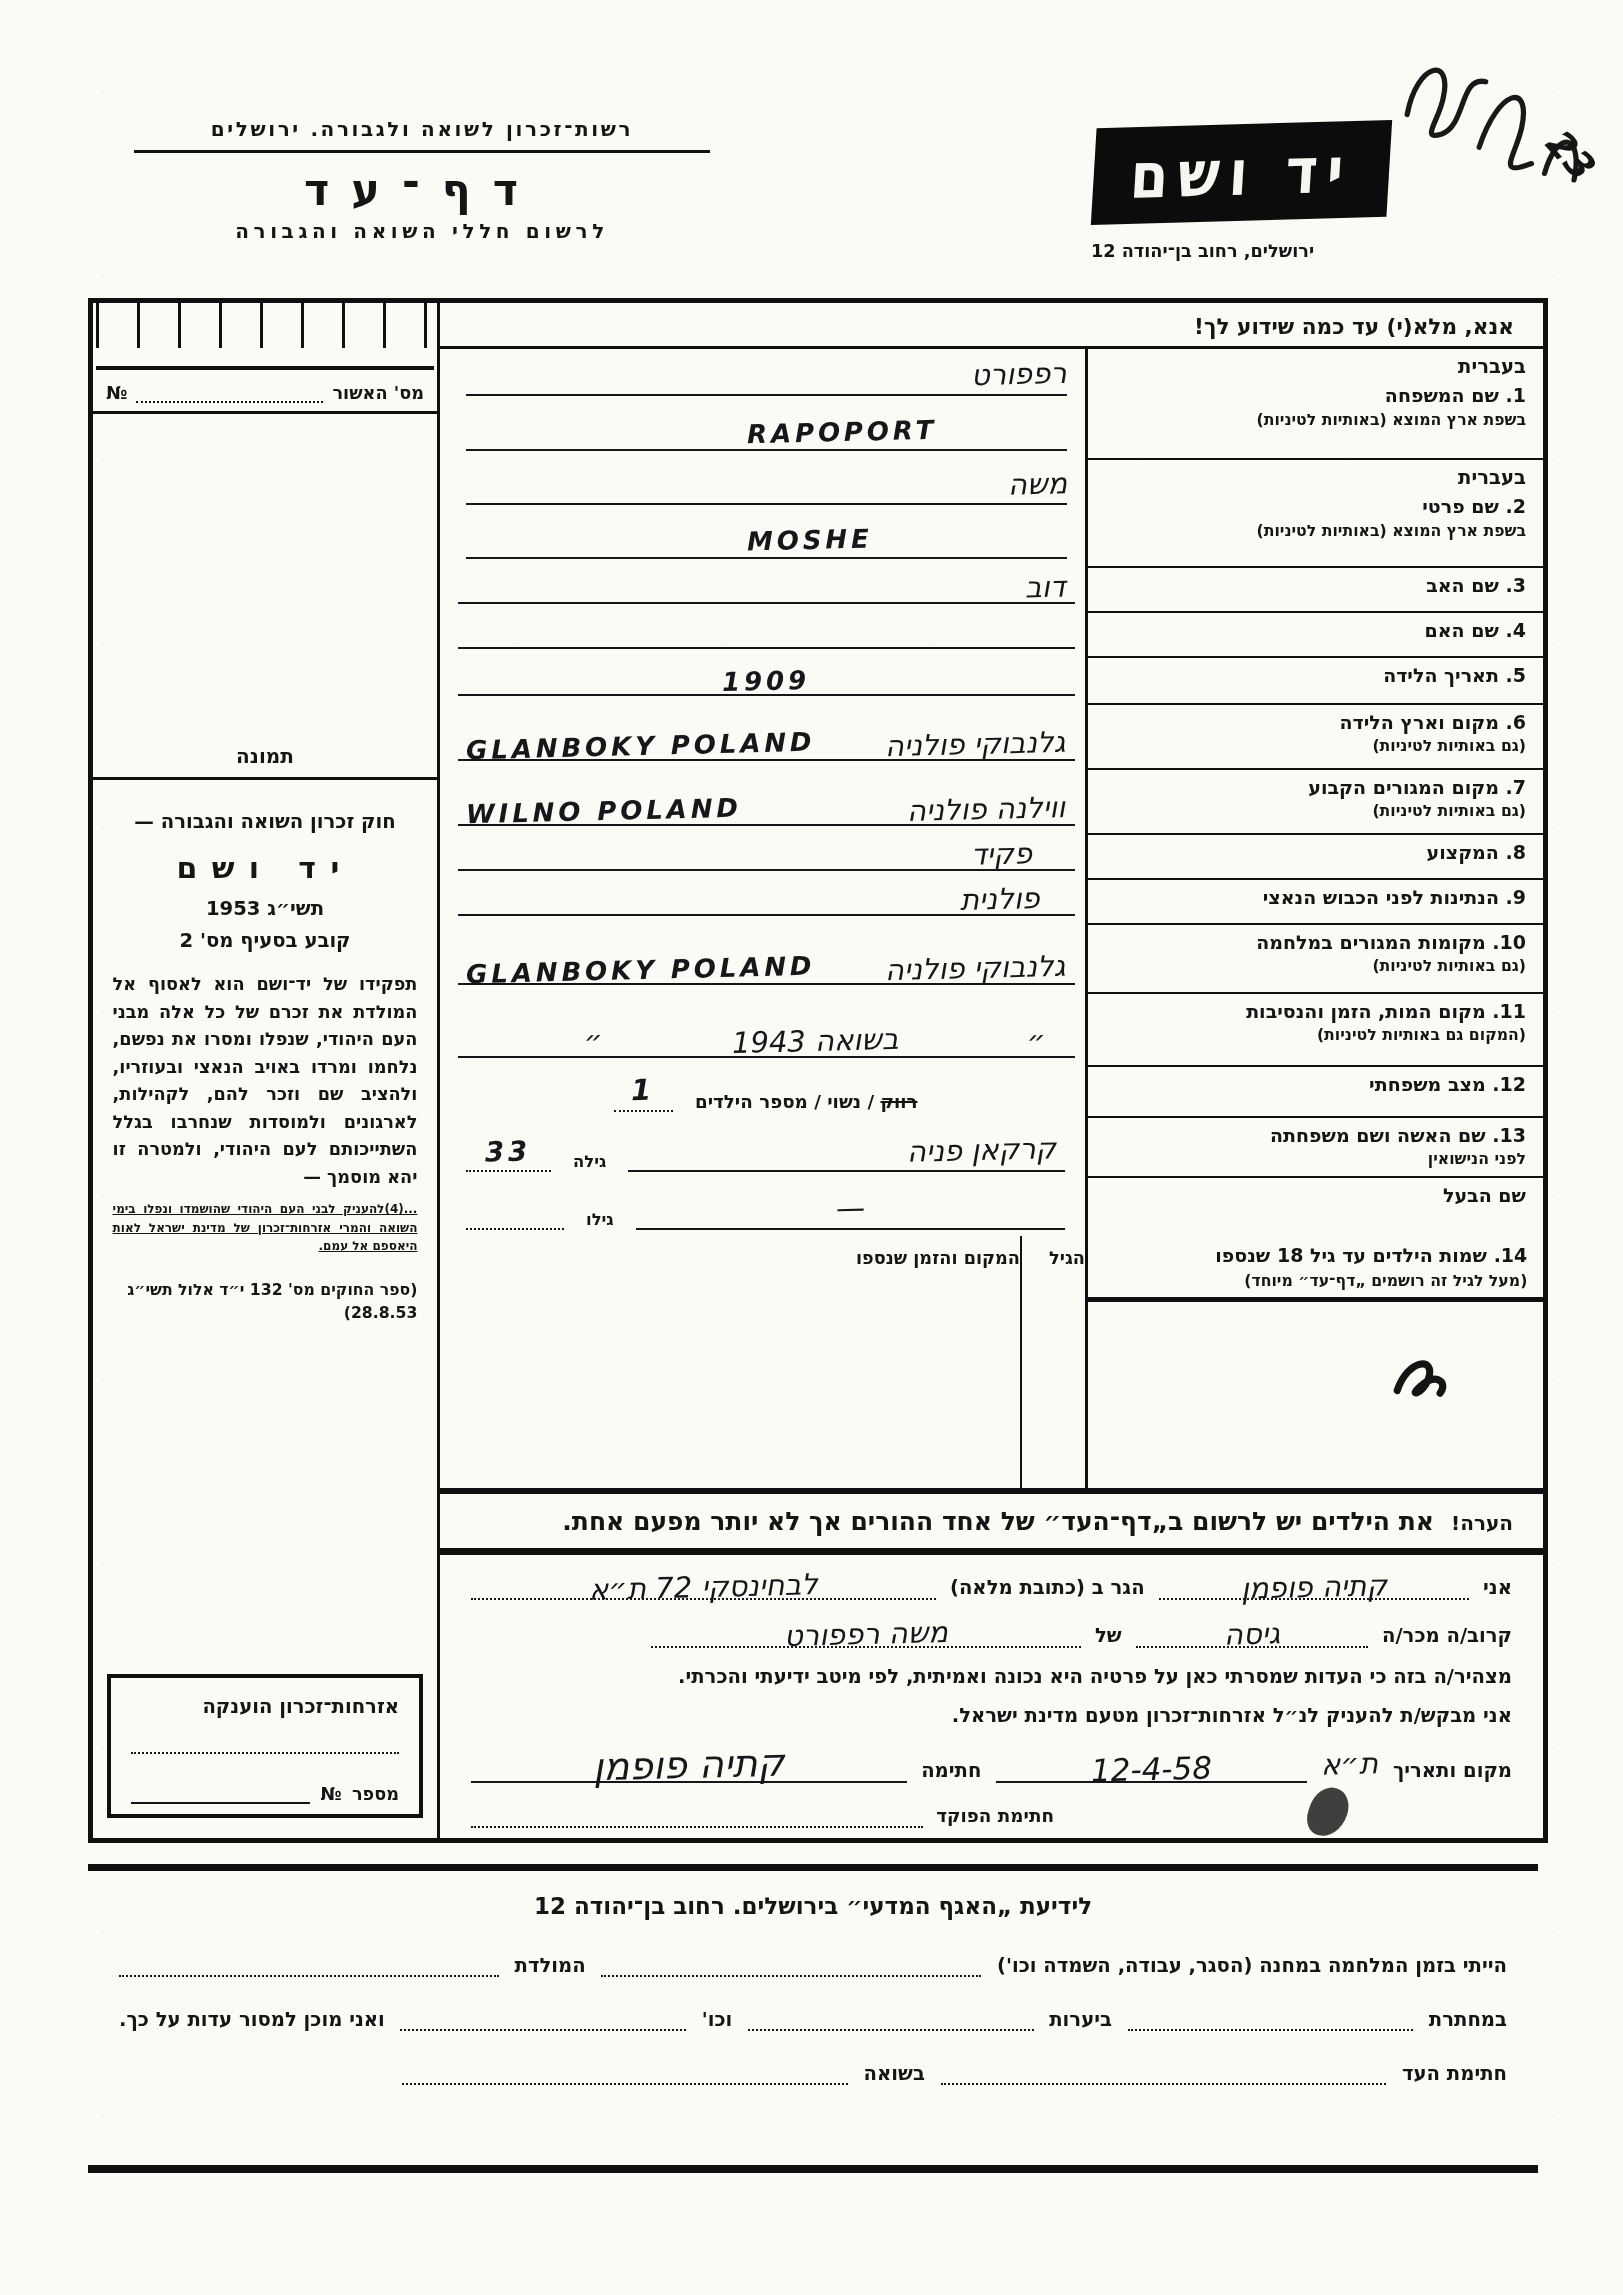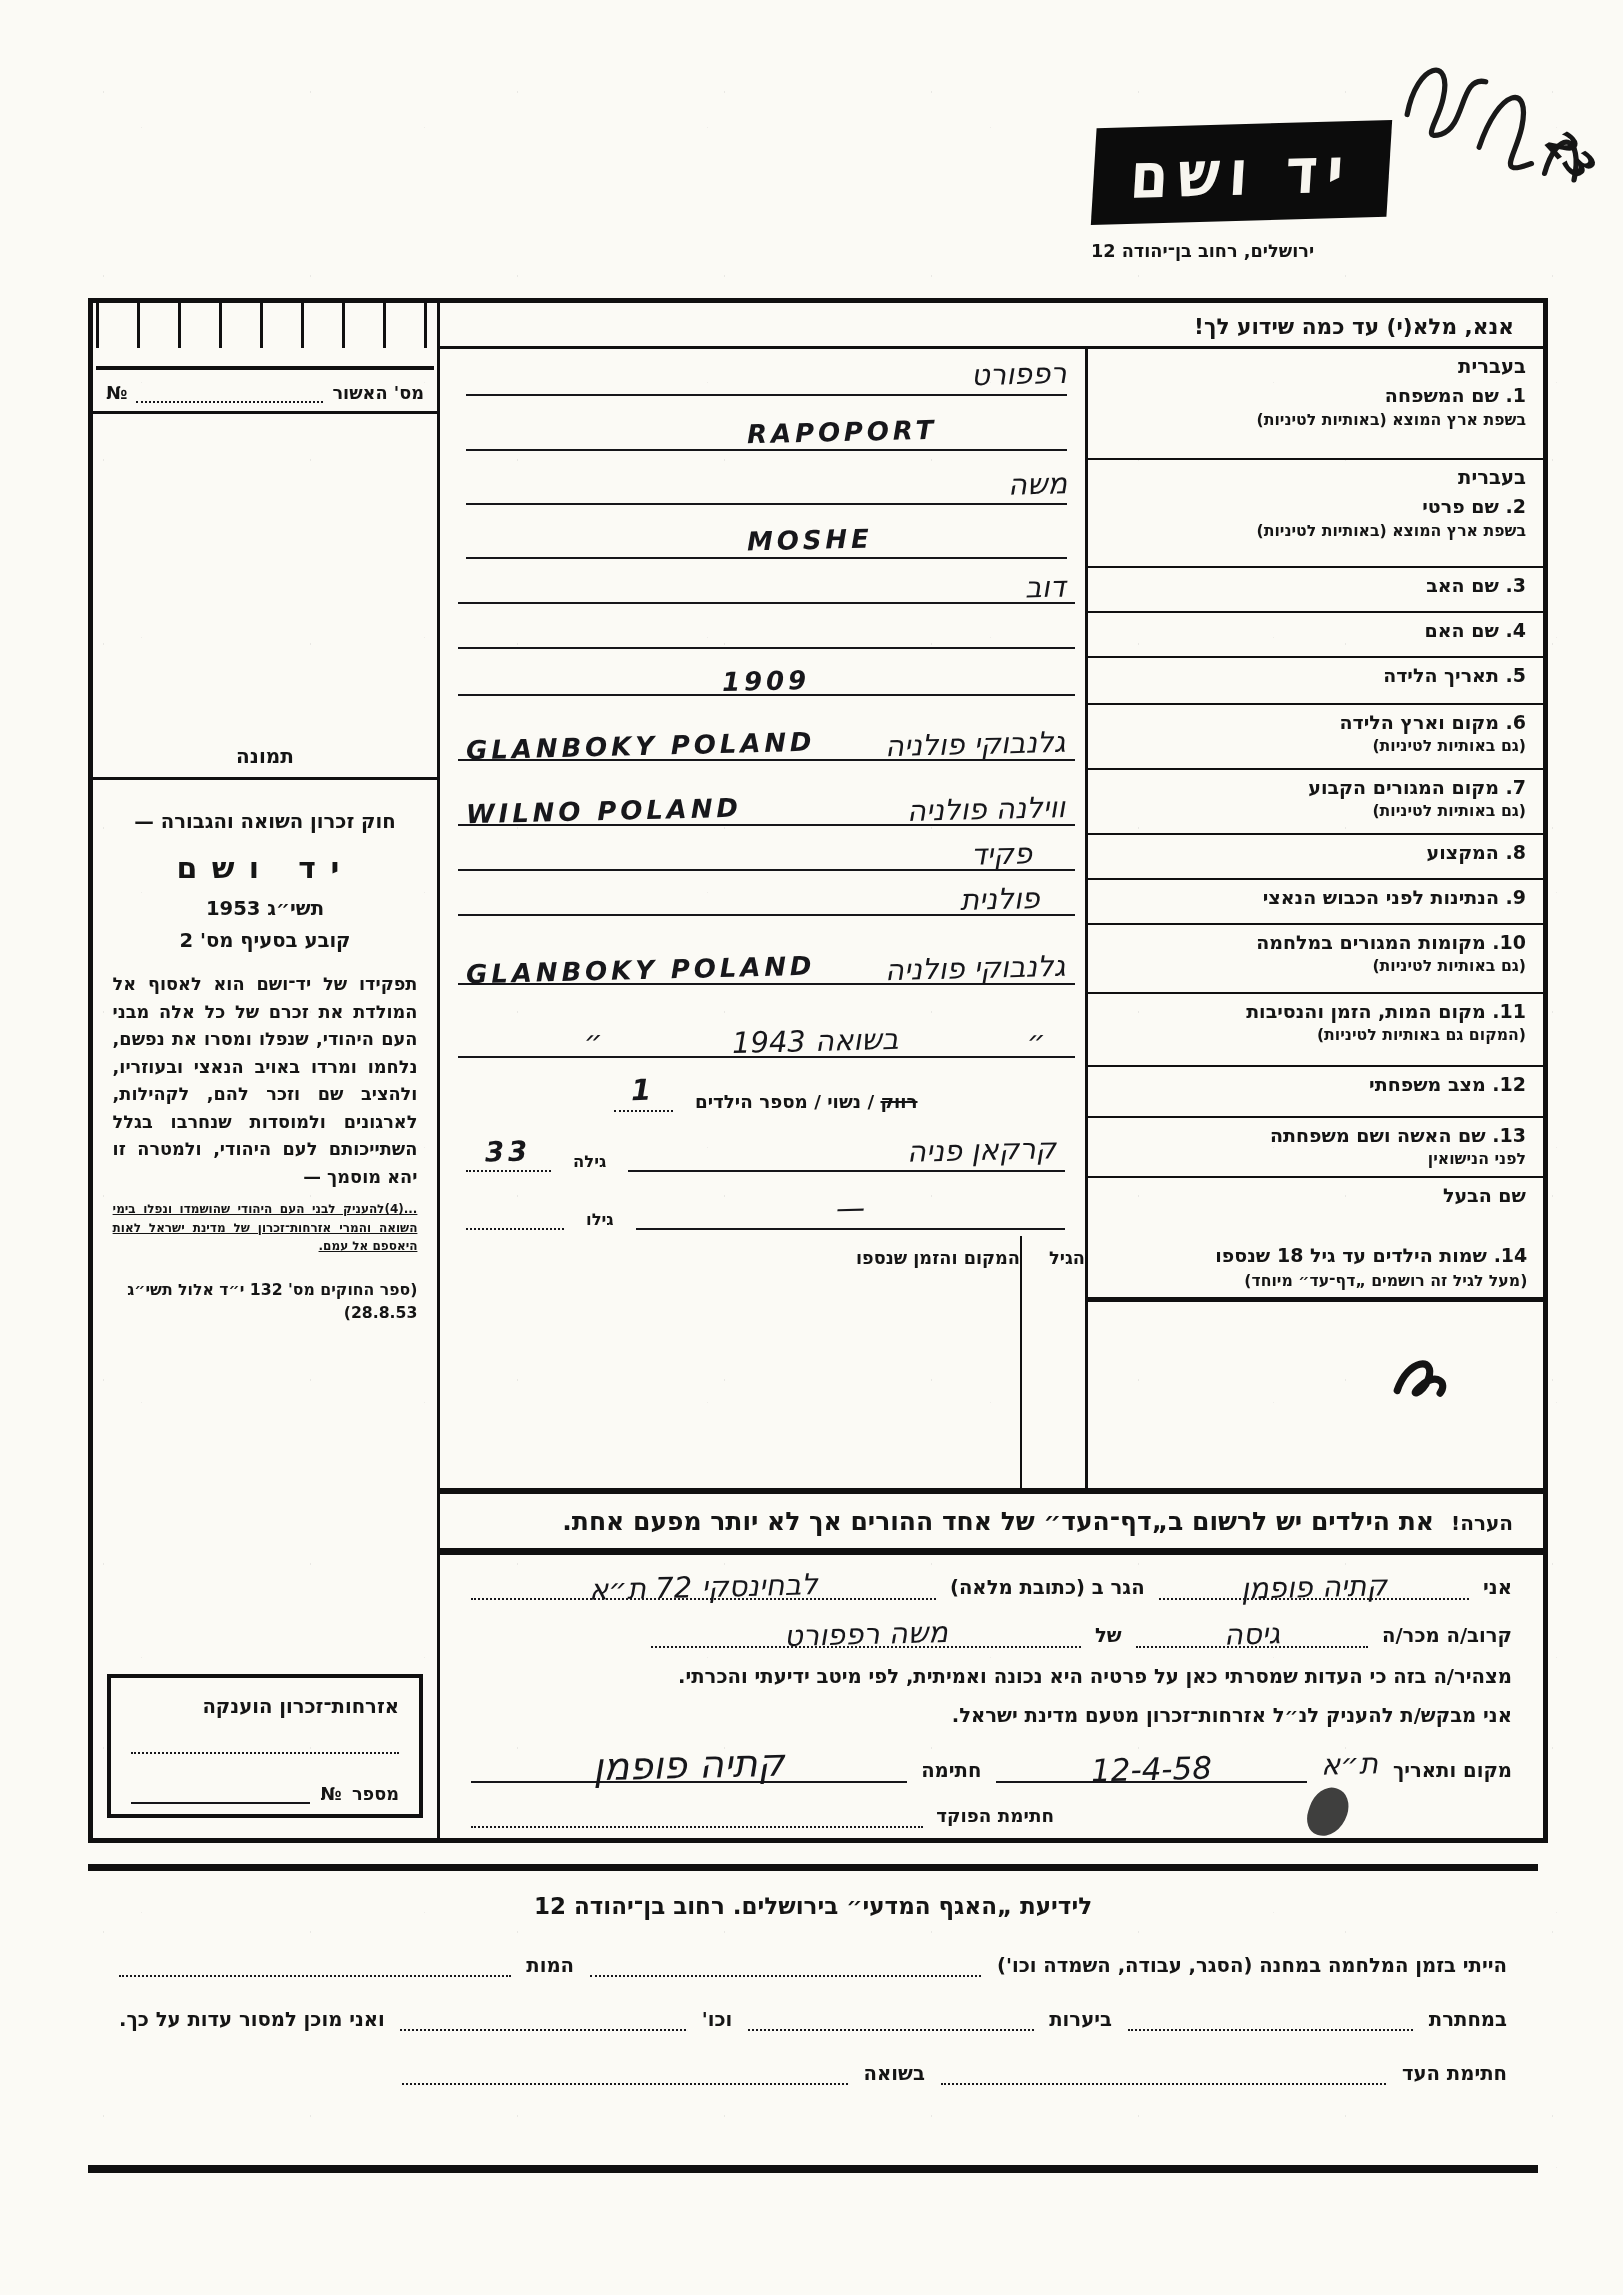--- a/index.html
+++ b/index.html
@@ -107,20 +107,25 @@
   .bt-title{text-align:center;font-weight:800;font-size:23px;margin-bottom:35px;}
   .brow{display:flex;align-items:flex-end;gap:15.7px;font-size:19.6px;font-weight:800;margin-bottom:31px;}
   .brow .fill{border-bottom-style:dotted;}
   .scrib2{position:absolute;top:43px;right:79px;width:79px;height:65px;}
 </style>
 </head>
 <body>
 
 <div class="page">
 
+  <div class="hdr-block">
+    <div class="hdr-auth">רשות־זכרון לשואה ולגבורה. ירושלים</div>
+    <div class="hdr-title">דף־עד</div>
+    <div class="hdr-sub">לרשום חללי השואה והגבורה</div>
+  </div>
   <div class="logo">
     <span>יד ושם</span>
   </div>
   <div class="logo-addr">ירושלים, רחוב בן־יהודה 12</div>
   <div class="corner">
     <svg viewBox="0 0 350 280">
       <g fill="none" stroke="#191919" stroke-width="8" stroke-linecap="round">
         <path d="M40,120 C55,40 110,30 95,95 C88,130 60,160 92,150 C130,138 120,60 160,70"></path>
         <path d="M150,170 C180,80 230,70 215,140 C205,185 175,215 230,195"></path>
         <path d="M250,210 C270,140 310,150 295,220"></path>
@@ -398,21 +403,21 @@
         </div>
       </div>
     </div>
   </div>
 
   <div class="bottom-sec">
     <div class="bt-title">לידיעת „האגף המדעי״ בירושלים.  רחוב בן־יהודה 12</div>
     <div class="brow">
       <span>הייתי בזמן המלחמה במחנה (הסגר, עבודה, השמדה וכו')</span>
       <span class="fill"></span>
-      <span>המות</span>
+      <span>המולדת</span>
       <span class="fill"></span>
     </div>
     <div class="brow">
       <span>במחתרת</span>
       <span class="fill"></span>
       <span>ביערות</span>
       <span class="fill"></span>
       <span>וכו'</span>
       <span class="fill"></span>
       <span>ואני מוכן למסור עדות על כך.</span>

